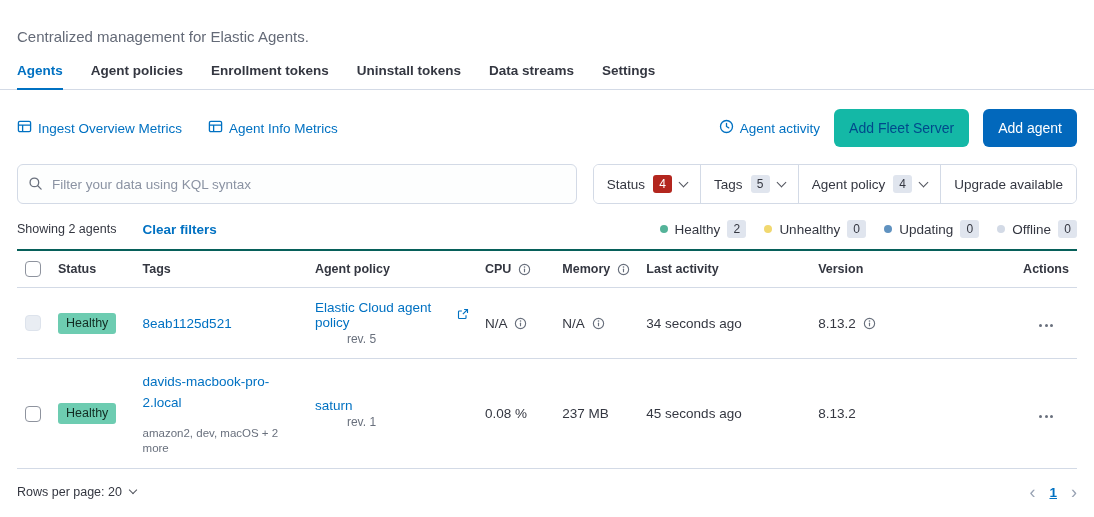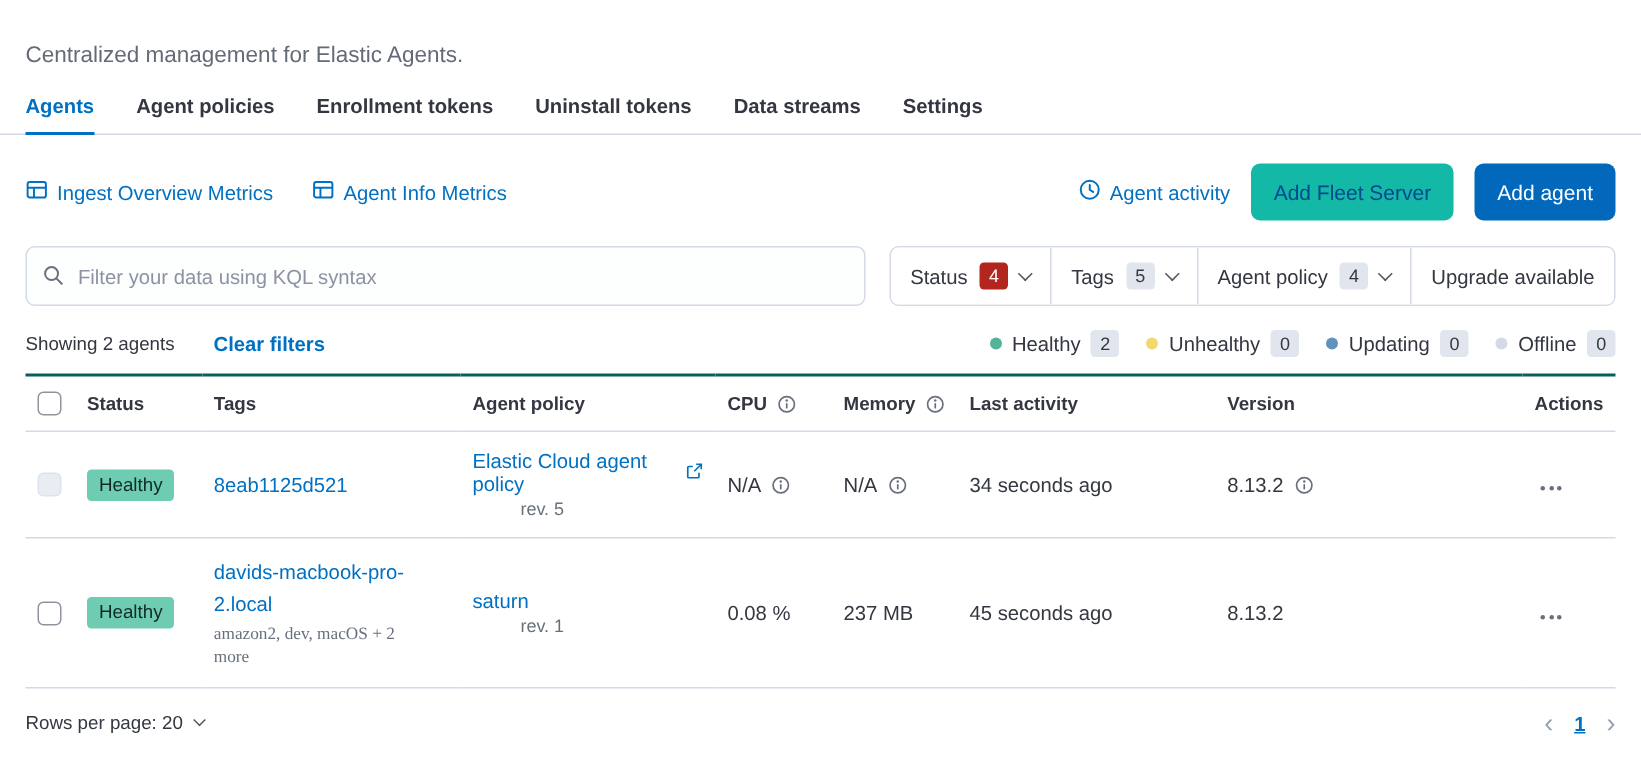--- a/index.html
+++ b/index.html
@@ -59,27 +59,27 @@
   .dot { width: 8px; height: 8px; border-radius: 50%; }
   .dot-healthy { background: #54b399; }
   .dot-unhealthy { background: #f1d86f; }
   .dot-updating { background: #6092c0; }
   .dot-offline { background: #d3dae6; }
 
   
   .table-wrap { margin: 0 17px; }
   table { width: 100%; border-collapse: collapse; border-top: 2px solid #07605a; }
   th { text-align: left; font-size: 12.5px; font-weight: 700; color: #343741; padding: 10px 8px; border-bottom: 1px solid #d3dae6; white-space: nowrap; }
-  th.actions-col, td.actions-cell { text-align: left; }
+  th.actions-col, td.actions-cell { text-align: center; }
   td { padding: 12px 8px; border-bottom: 1px solid #d3dae6; vertical-align: middle; font-size: 13.5px; color: #343741; }
   .checkbox { width: 16px; height: 16px; border: 1px solid #8e939e; border-radius: 4px; background: #fff; cursor: pointer; }
   .checkbox.disabled { background: #e9edf3; border-color: #dde3ec; cursor: default; }
   .health-badge { display: inline-block; background: #6dccb1; color: #122b22; font-size: 12.5px; font-weight: 500; padding: 2px 8px; border-radius: 3px; line-height: 17px; }
   .host-link { color: #0071c2; font-weight: 500; display: inline-block; max-width: 135px; overflow-wrap: break-word; line-height: 21px; }
-  .tags-sub { margin-top: 3px; font-size: 11.5px; color: #69707d; max-width: 145px; line-height: 15px; font-family: Liberation Serif, serif; }
+  .tags-sub { margin-top: 13px; font-size: 11.5px; color: #69707d; max-width: 145px; line-height: 15px; }
   .policy-line { display: flex; align-items: center; gap: 5px; }
   .policy-link { color: #0071c2; font-weight: 400; }
   .rev { margin-top: 2px; font-size: 12px; color: #69707d; padding-left: 32px; }
   .cell-inline { display: inline-flex; align-items: center; gap: 7px; }
   .icon-btn { background: none; border: none; cursor: pointer; padding: 4px; display: inline-flex; }
   .dots { display: inline-flex; gap: 2.5px; align-items: center; }
   .dots i { width: 3px; height: 3px; border-radius: 50%; background: #69707d; display: block; }
 
   
   .table-footer { display: flex; align-items: center; margin: 14px 17px 0; }

